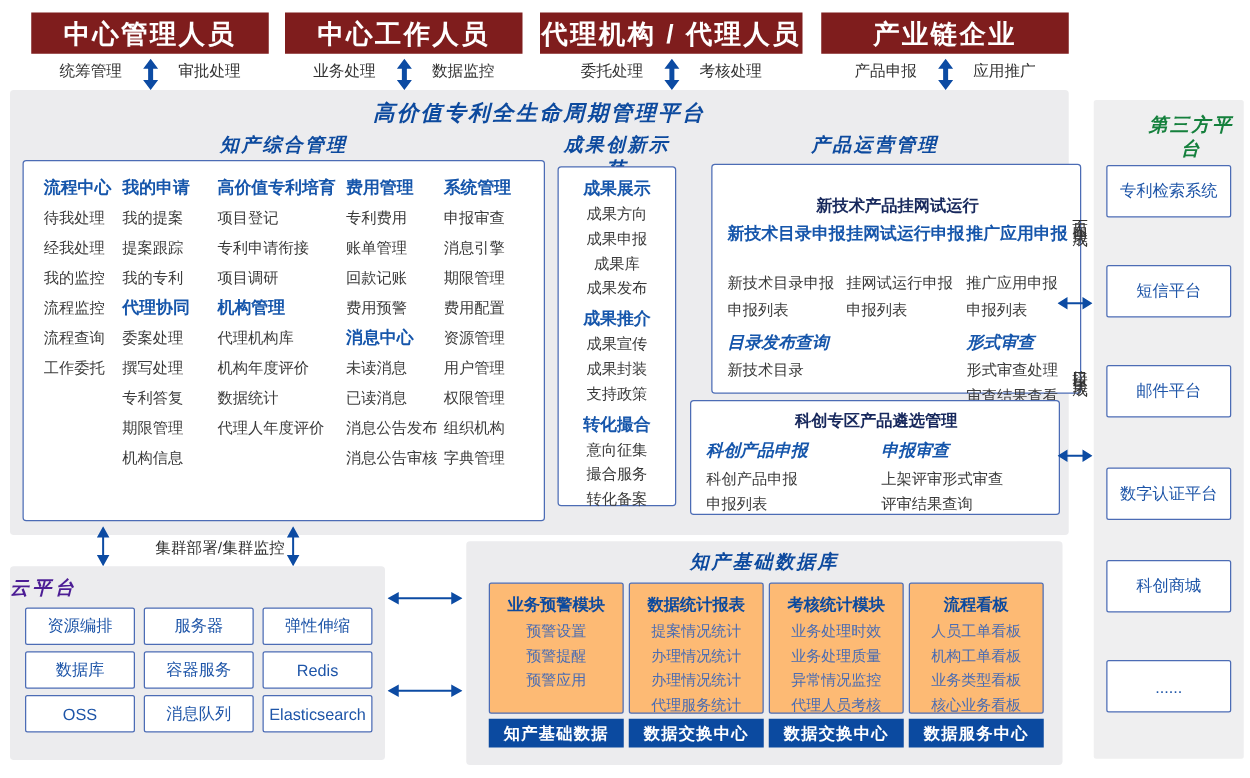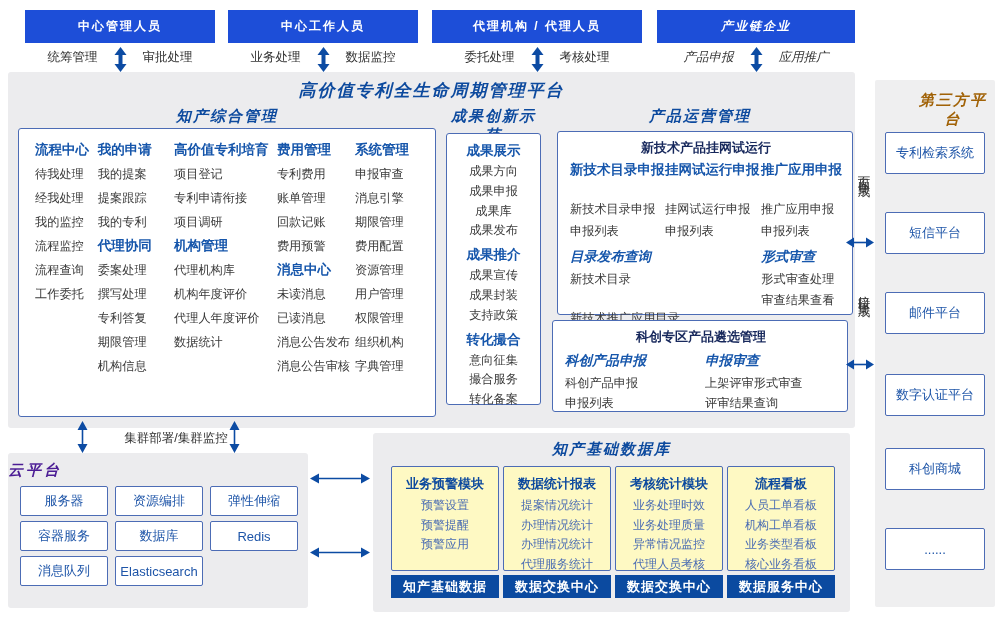--- a/index.html
+++ b/index.html
@@ -1,22 +1,22 @@
 <!DOCTYPE html>
 <html><head>
 <meta charset="utf-8">
 <style>
   * { margin:0; padding:0; box-sizing:border-box; }
   html,body { width:1000px; height:622px; background:#ffffff; overflow:hidden;
     font-family:"Liberation Sans", sans-serif; }
 
   
   .actor-group { position:absolute; top:10px; }
-  .actor-bar { height:33px; background:#1d4ed8; color:#fff; font-weight:bold;
-    font-size:12px; letter-spacing:2px; display:flex; align-items:center; justify-content:center; }
+  .actor-bar { height:33px; background:#7f1d1d; color:#fff; font-weight:bold;
+    font-size:21px; letter-spacing:2px; display:flex; align-items:center; justify-content:center; }
   .actor-links { display:flex; justify-content:center; align-items:flex-start;
     gap:16px; margin-top:6px; font-size:12.5px; color:#333; }
   .v-arrow-s { width:13px; height:25px; flex:none; margin-top:-2px; }
 
   
   .platform { position:absolute; left:8px; top:72px; width:847px; height:356px;
     background:#ececee; border-radius:3px; }
   .platform-title { position:absolute; top:7px; left:0; right:0; text-align:center;
     font-style:italic; font-weight:bold; font-size:17px; letter-spacing:2px; color:#0d4a9e; }
   .sec-label { position:absolute; text-align:center; font-style:italic; font-weight:bold;
@@ -30,21 +30,21 @@
   .ip-col:nth-child(5){width:62px;}
   .col-header { font-size:13.5px; font-weight:bold; color:#1656ab; height:24px; line-height:24px; white-space:nowrap; }
   .col-item { font-size:12.2px; color:#3a3a3a; height:24px; line-height:24px; white-space:nowrap; }
 
   
   #ach-box { left:438px; top:61px; width:95px; height:272px; text-align:center; padding-top:3px; }
   .ach-header { font-size:13.5px; font-weight:bold; color:#1656ab; height:23px; line-height:23px; margin-top:2px; }
   .ach-item { font-size:12.2px; color:#3a3a3a; height:19.8px; line-height:19.8px; }
 
   
-  #pb1 { left:549px; top:59px; width:296px; height:184px; padding:5px 10px 0 12px; }
+  #pb1 { left:561px; top:59px; width:296px; height:184px; padding:22px 10px 0 12px; }
   #pb2 { left:544px; top:248px; width:296px; height:92px; padding:5px 10px 0 12px; }
   .pb-title { text-align:center; font-size:13px; font-weight:bold; color:#17285c; height:23px; line-height:22px; }
   .pb-cols { display:flex; }
   #pb1-cols .pb-col:nth-child(1){width:95px;} #pb1-cols .pb-col:nth-child(2){width:96px;}
   #pb1-cols .pb-col:nth-child(3){width:81px;}
   #pb2-cols .pb-col:nth-child(1){width:140px;} #pb2-cols .pb-col:nth-child(2){width:132px;}
   .pb-col-header { font-size:13.5px; font-weight:bold; color:#1656ab; line-height:19px; min-height:38px; }
   .pb-col-header.one-line { min-height:24px; line-height:24px;font-style:italic; }
   .pb-item { font-size:12.2px; color:#3a3a3a; height:22px; line-height:22px; white-space:nowrap; }
   .pb1-bottom { display:flex; margin-top:3px; }
@@ -54,21 +54,21 @@
 
   
   .v-label { position:absolute; writing-mode:vertical-rl; text-orientation:upright;
     font-size:12.5px; color:#333; letter-spacing:3px; }
   .h-arrow-s { position:absolute; width:28px; height:13px; }
 
   
   .sidebar { position:absolute; left:875px; top:80px; width:120px; height:527px;
     background:#efeff0; border-radius:2px; }
   .sidebar-title { text-align:center; padding-top:11px; font-style:italic; font-weight:bold;
-    font-size:15px; letter-spacing:2px; color:#a16207;padding-left:36px; }
+    font-size:15px; letter-spacing:2px; color:#15803d;padding-left:36px; }
   .sb-box { position:absolute; left:10px; width:100px; height:42px; background:#fff;
     border:1.4px solid #4c6cb5; border-radius:2px; display:flex; align-items:center;
     justify-content:center; font-size:13px; color:#1e55a8; }
 
   
   #cluster-label { position:absolute; left:105px; top:430px; width:142px; text-align:center;
     font-size:12.5px; color:#333; }
   .v-arrow-l { position:absolute; width:13px; height:32px; }
 
   
@@ -80,21 +80,21 @@
   .cloud-cell { height:30px; background:#fff; border:1.4px solid #4c6cb5; border-radius:2px;
     display:flex; align-items:center; justify-content:center; font-size:13px; color:#1e55a8; }
 
   
   .db { position:absolute; left:373px; top:433px; width:477px; height:179px;
     background:#ececee; border-radius:3px; }
   .db-title { text-align:center; padding-top:7px; font-style:italic; font-weight:bold;
     font-size:15px; letter-spacing:2px; color:#0d4a9e; }
   .db-modules { position:absolute; left:18px; top:33px; display:flex; gap:4px; }
   .db-module { width:108px; }
-  .db-card { height:105px; background:#fef9c3; border:1.4px solid #4c6cb5; border-radius:2px;
+  .db-card { height:105px; background:#fdba74; border:1.4px solid #4c6cb5; border-radius:2px;
     text-align:center; padding-top:6px; }
   .db-header { font-size:13px; font-weight:bold; color:#0d4a9e; height:23px; line-height:22px; }
   .db-item { font-size:12px; color:#4a6cb3; height:19.5px; line-height:19.5px; }
   .db-footer { margin-top:4px; height:23px; background:#0b4aa0; color:#fff; font-weight:bold;
     font-size:13px; letter-spacing:1px; display:flex; align-items:center; justify-content:center; }
 
   .h-arrow-l { position:absolute; width:60px; height:13px; }
 </style>
 </head>
 <body>
@@ -122,21 +122,21 @@
 <div class="actor-group" style="left:432px;width:210px;">
   <div class="actor-bar">代理机构 / 代理人员</div>
   <div class="actor-links">
     <span>委托处理</span>
     <svg class="v-arrow-s" viewBox="0 0 13 25">
         <path fill="#0c4ba3" d="M6.5,0 L12.5,8 L8.5,8 L8.5,17 L12.5,17 L6.5,25 L0.5,17 L4.5,17 L4.5,8 L0.5,8 Z"></path>
       </svg>
     <span>考核处理</span>
   </div>
 </div>
-<div class="actor-group" style="left:657px;width:198px;font-style:italic;">
+<div class="actor-group" style="left:657px;width:198px;">
   <div class="actor-bar">产业链企业</div>
   <div class="actor-links">
     <span>产品申报</span>
     <svg class="v-arrow-s" viewBox="0 0 13 25">
         <path fill="#0c4ba3" d="M6.5,0 L12.5,8 L8.5,8 L8.5,17 L12.5,17 L6.5,25 L0.5,17 L4.5,17 L4.5,8 L0.5,8 Z"></path>
       </svg>
     <span>应用推广</span>
   </div>
 </div>
 
@@ -167,22 +167,22 @@
         <div class="col-item">机构信息</div>
       </div>
       <div class="ip-col">
         <div class="col-header">高价值专利培育</div>
         <div class="col-item">项目登记</div>
         <div class="col-item">专利申请衔接</div>
         <div class="col-item">项目调研</div>
         <div class="col-header">机构管理</div>
         <div class="col-item">代理机构库</div>
         <div class="col-item">机构年度评价</div>
+        <div class="col-item">数据统计</div>
         <div class="col-item">代理人年度评价</div>
-        <div class="col-item">数据统计</div>
       </div>
       <div class="ip-col">
         <div class="col-header">费用管理</div>
         <div class="col-item">专利费用</div>
         <div class="col-item">账单管理</div>
         <div class="col-item">回款记账</div>
         <div class="col-item">费用预警</div>
         <div class="col-header">消息中心</div>
         <div class="col-item">未读消息</div>
         <div class="col-item">已读消息</div>
@@ -310,26 +310,27 @@
     <path fill="#0c4ba3" d="M6.5,0 L1.5,9 L11.5,9 Z M6.5,32 L1.5,23 L11.5,23 Z"></path>
   </svg>
 <svg class="v-arrow-l" style="left:228px;top:421px;" viewBox="0 0 13 32">
     <path fill="none" stroke="#0c4ba3" stroke-width="1.6" d="M6.5,5 V27"></path>
     <path fill="#0c4ba3" d="M6.5,0 L1.5,9 L11.5,9 Z M6.5,32 L1.5,23 L11.5,23 Z"></path>
   </svg>
 
 <div class="cloud">
   <div class="cloud-title">云平台</div>
   <div class="cloud-grid" id="cloud-grid">
+      <div class="cloud-cell">资源编排</div>
       <div class="cloud-cell">服务器</div>
-      <div class="cloud-cell">资源编排</div>
       <div class="cloud-cell">弹性伸缩</div>
+      <div class="cloud-cell">数据库</div>
       <div class="cloud-cell">容器服务</div>
-      <div class="cloud-cell">数据库</div>
       <div class="cloud-cell">Redis</div>
+      <div class="cloud-cell">OSS</div>
       <div class="cloud-cell">消息队列</div>
       <div class="cloud-cell">Elasticsearch</div>
     </div>
 </div>
 
 <svg class="h-arrow-l" style="left:310px;top:472px;" viewBox="0 0 60 13">
     <path fill="none" stroke="#0c4ba3" stroke-width="1.6" d="M5,6.5 H55"></path>
     <path fill="#0c4ba3" d="M0,6.5 L9,1.5 L9,11.5 Z M60,6.5 L51,1.5 L51,11.5 Z"></path>
   </svg>
 <svg class="h-arrow-l" style="left:310px;top:546px;" viewBox="0 0 60 13">

